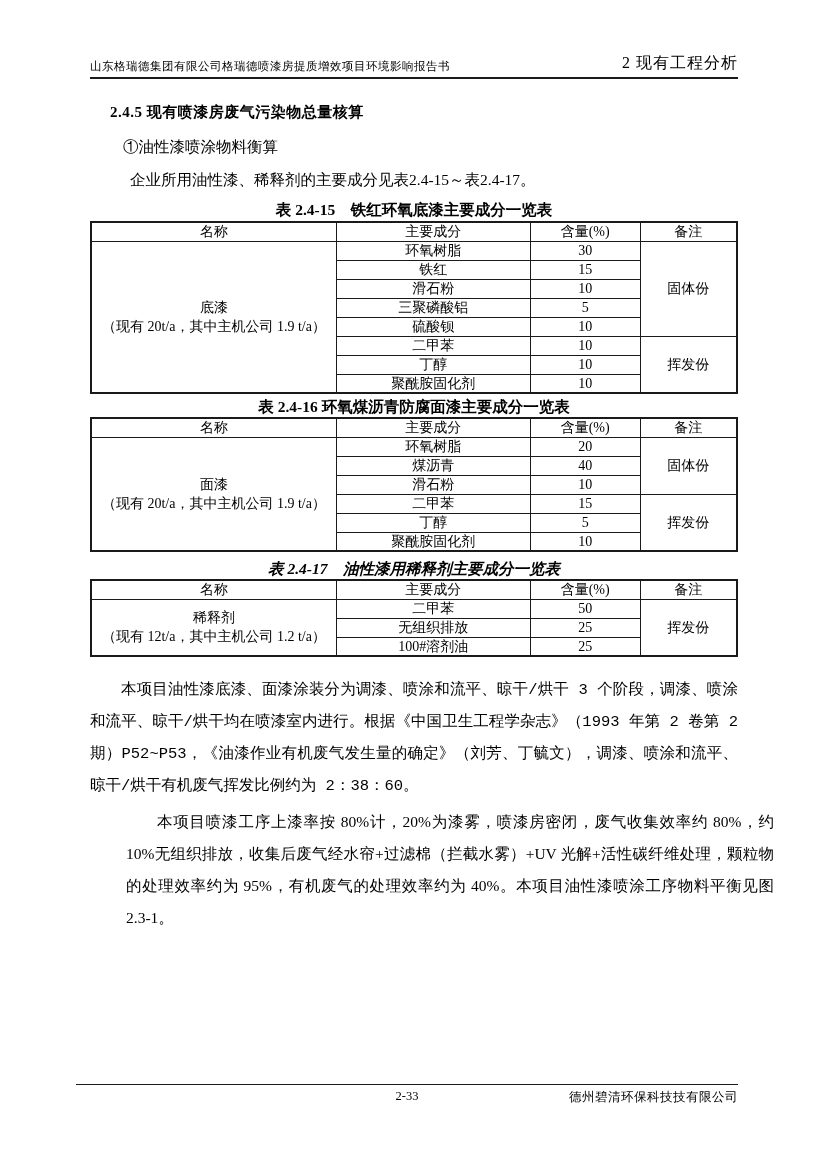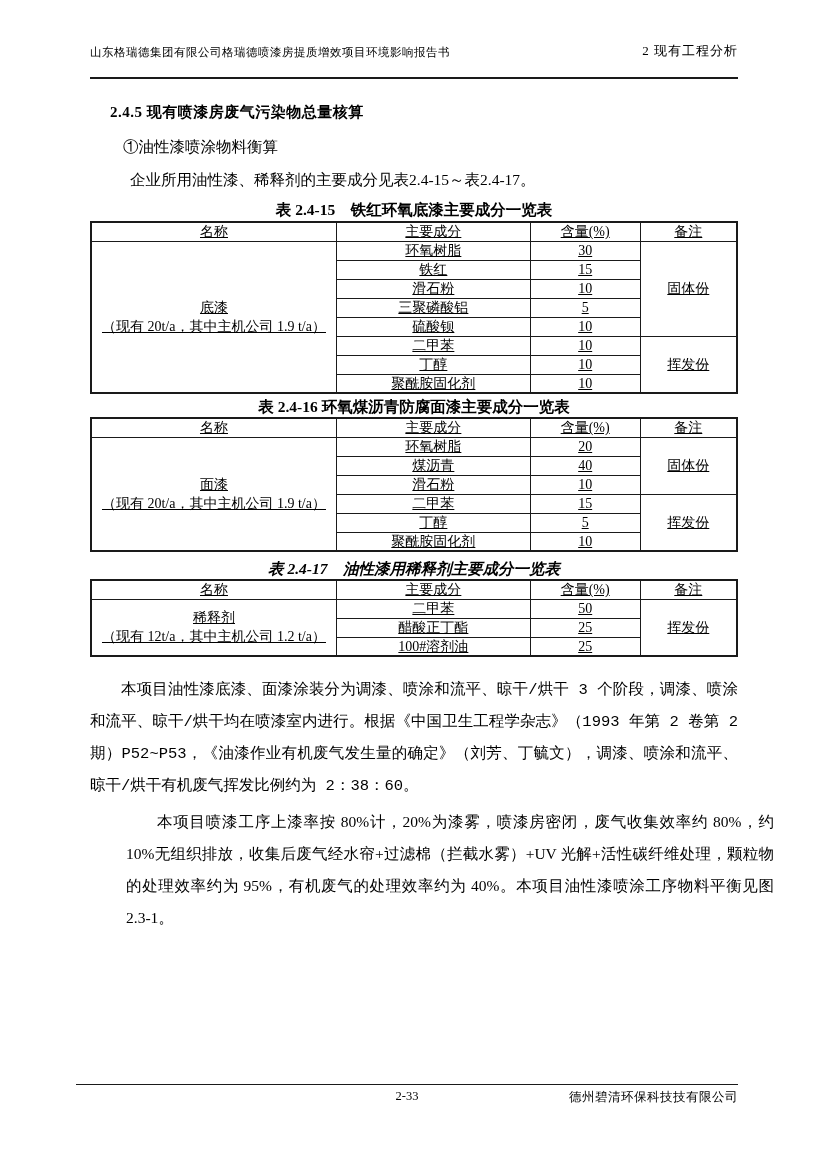--- a/index.html
+++ b/index.html
@@ -17,24 +17,24 @@
   }
   
   .page-header {
     position: absolute;
     left: 90px; right: 89px; top: 54px;
     height: 25px;
     border-bottom: 2px solid #1a1a1a;
     display: flex;
     justify-content: space-between;
     align-items: flex-end;
-    padding-bottom: 17px;
+    padding-bottom: 3px;
   }
   .page-header .hl { font-size: 11.5px; letter-spacing: 0.5px; }
-  .page-header .hr { font-size: 13px; letter-spacing: 1px; text-align: center; }
+  .page-header .hr { font-size: 16px; letter-spacing: 1px; text-align: center; }
 
   
   .content { position: absolute; left: 90px; right: 89px; top: 0; }
 
   .sec-heading {
     position: absolute; left: 0; top: 103px;
     font-size: 15px; font-weight: bold; letter-spacing: 0.5px; margin-left: 20px;
   }
   .sub-heading {
     position: absolute; left: 33px; top: 137px;
@@ -66,21 +66,20 @@
   .tbl-2 { top: 417px; }
   .tbl-3 { top: 579px; }
   table.comp-table th, table.comp-table td {
     border: 1px solid #1a1a1a;
     text-align: center;
     vertical-align: middle;
     font-weight: normal;
     height: 19px;
     padding: 0 4px;
     line-height: 17px;
-    text-decoration: underline;
   }
   .tbl-3 th, .tbl-3 td { height: 20px; }
   .name-cell div { line-height: 19px; }
 
   .para {
     position: absolute; left: 0; width: 648px;
     font-size: 15.5px;
     line-height: 32px;
     text-align: justify;
     text-indent: 2em;
@@ -243,21 +242,21 @@
       <tr>
         <td rowspan="3" class="name-cell">
           <div>稀释剂</div>
           <div>（现有 12t/a，其中主机公司 1.2 t/a）</div>
         </td>
         <td>二甲苯</td>
         <td>50</td>
         <td rowspan="3">挥发份</td>
       </tr>
       <tr>
-        <td>醋酸正丁酯</td>
+        <td>无组织排放</td>
         <td>25</td>
       </tr>
       <tr>
         <td>100#溶剂油</td>
         <td>25</td>
       </tr>
     </tbody>
       </table>
 
     <div class="para para-1">本项目油性漆底漆、面漆涂装分为调漆、喷涂和流平、晾干/烘干 3 个阶段，调漆、喷涂和流平、晾干/烘干均在喷漆室内进行。根据《中国卫生工程学杂志》（1993 年第 2 卷第 2 期）P52~P53，《油漆作业有机废气发生量的确定》（刘芳、丁毓文），调漆、喷涂和流平、晾干/烘干有机废气挥发比例约为 2：38：60。</div>

